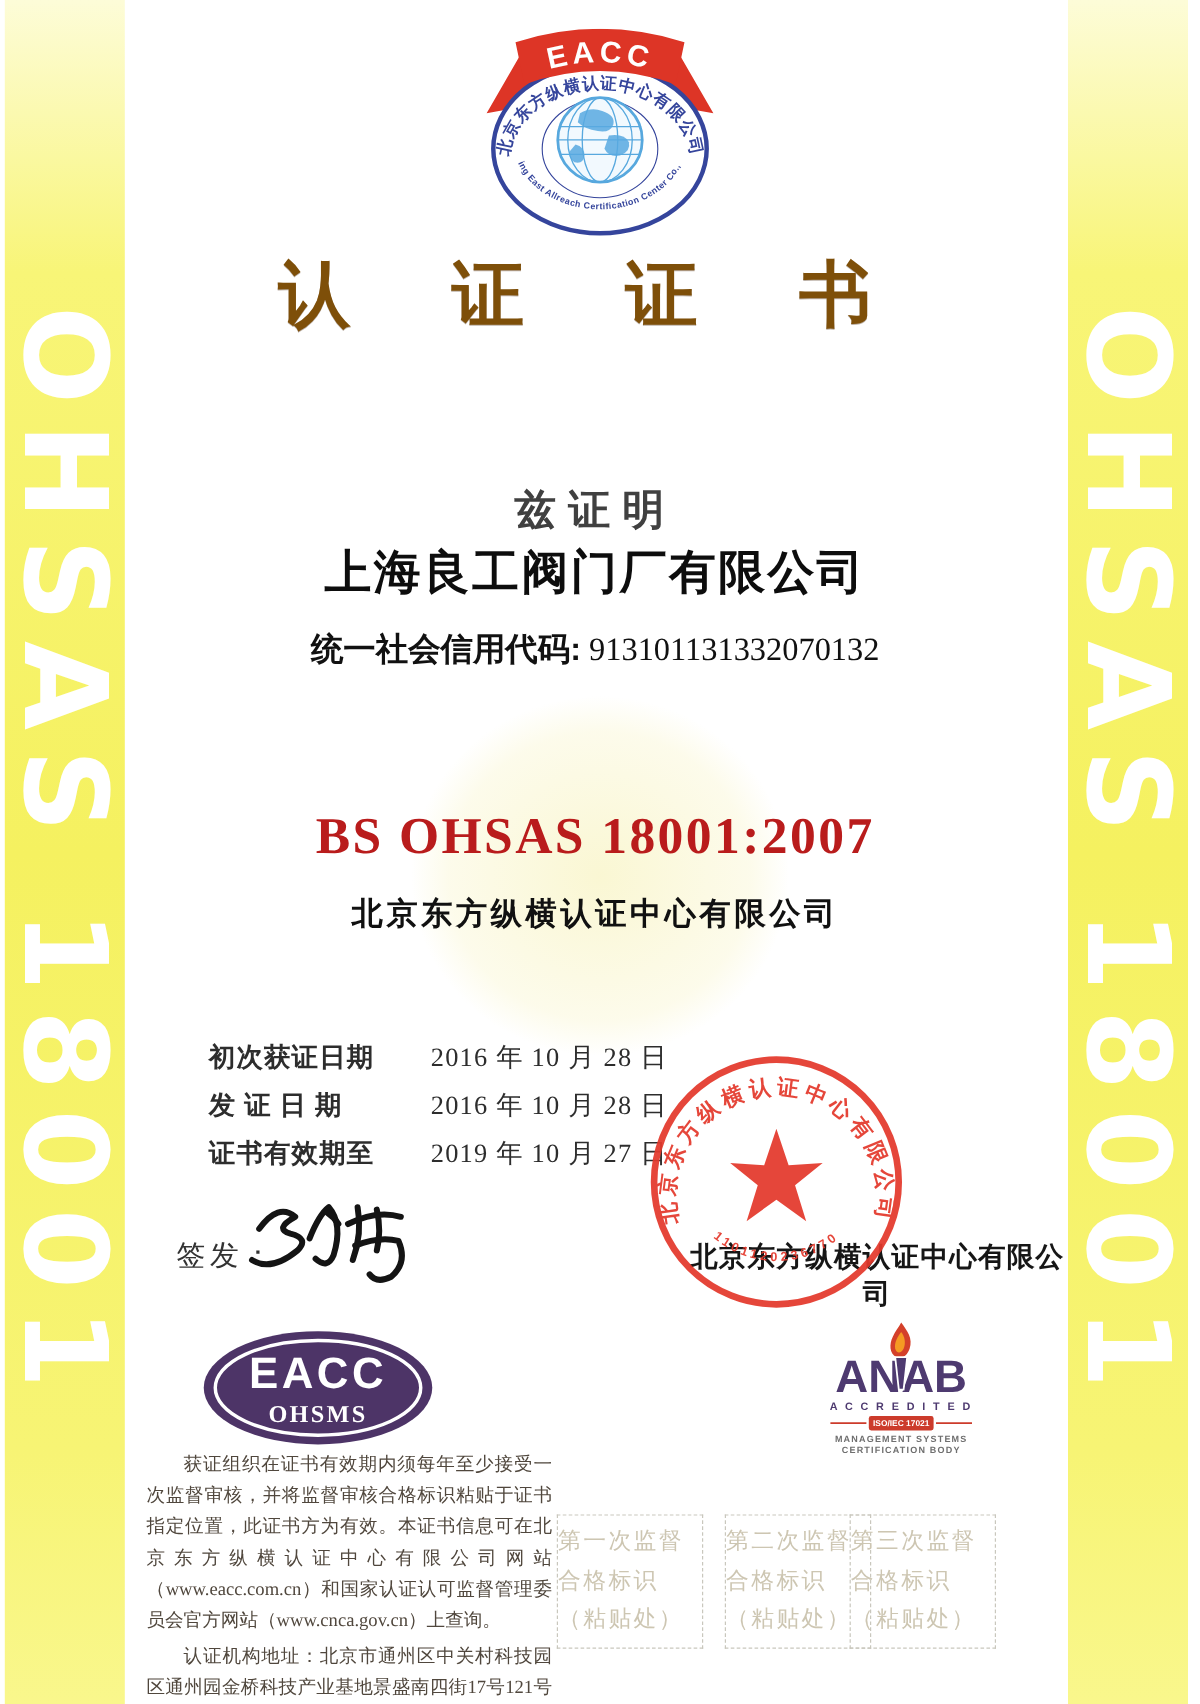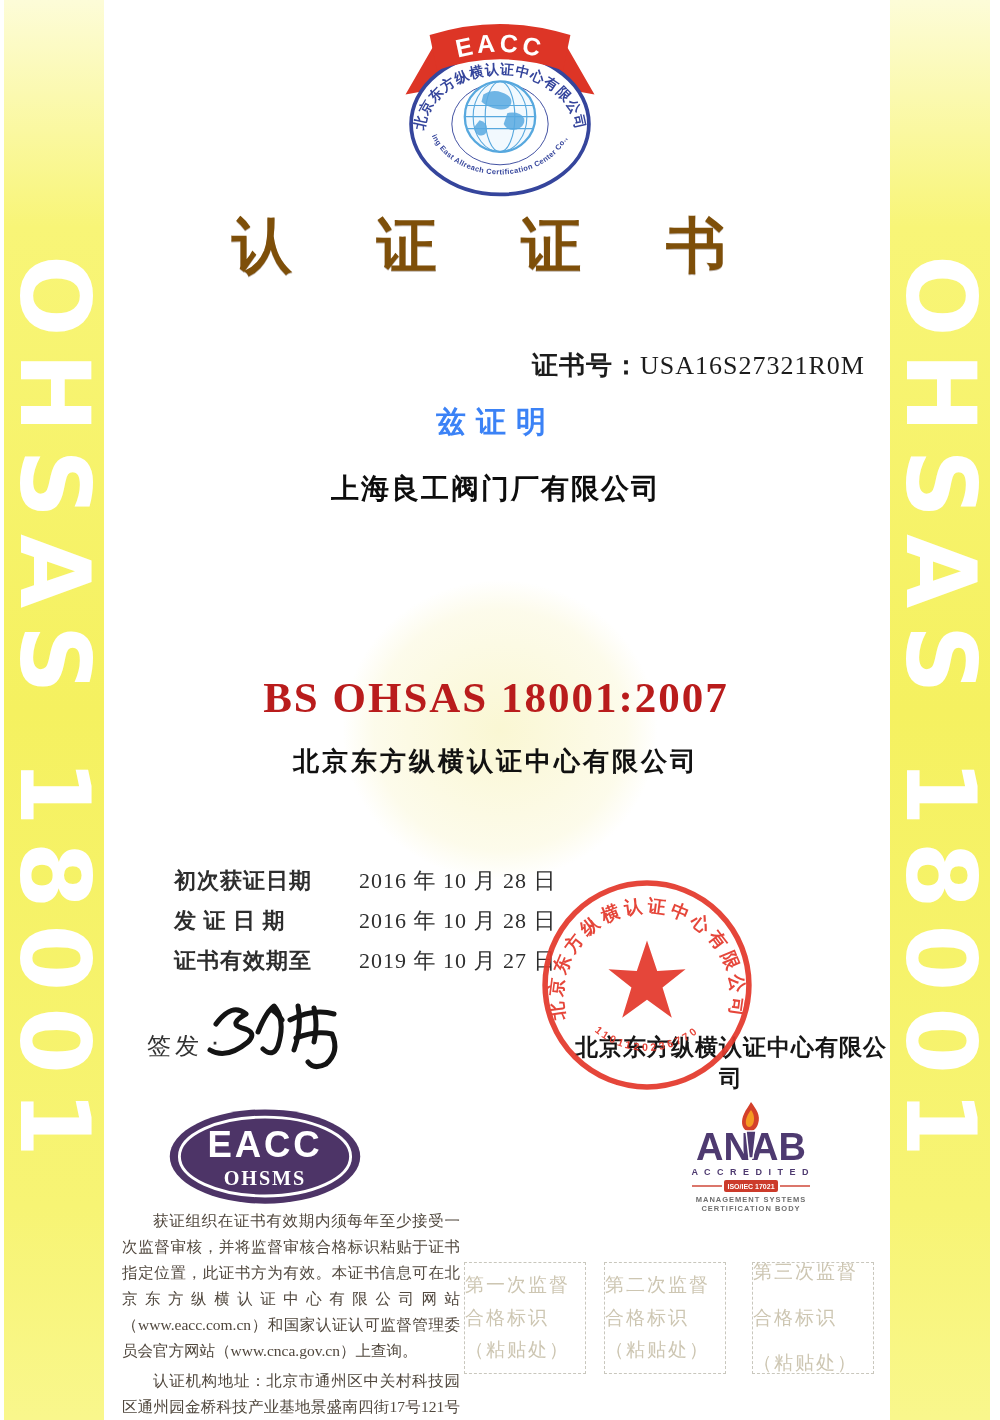--- a/index.html
+++ b/index.html
@@ -17,23 +17,23 @@
   
   .watermark{position:absolute;left:290px;top:530px;width:420px;height:400px;border-radius:50%;
              background:radial-gradient(closest-side,rgba(246,240,175,.55),rgba(246,240,175,.25) 60%,rgba(246,240,175,0) 75%);}
   
   .abs{position:absolute;left:110px;right:118px;text-align:center;}
   .title{top:206px;font-family:"Liberation Sans","DejaVu Sans",sans-serif;
          font-weight:900;font-size:60px;letter-spacing:34px;color:#7e4f09;
          text-shadow:0 1px 0 rgba(60,30,0,.35);}
   .certno{position:absolute;left:532px;top:348px;font-size:26px;color:#1c1c1c;letter-spacing:1px;}
   .certno .lbl{font-weight:700;}
-  .statement{top:402px;font-size:30px;font-weight:700;color:#3b82f6;letter-spacing:10px;}
+  .statement{top:402px;font-size:35px;font-weight:700;color:#404040;letter-spacing:10px;}
   .company{top:450px;font-family:"Liberation Sans","DejaVu Sans",sans-serif;
-           font-weight:900;font-size:28px;color:#0d0d0d;letter-spacing:2px;margin-top:20px;}
+           font-weight:900;font-size:39px;color:#0d0d0d;letter-spacing:2px;}
   .credit{top:523px;font-size:27px;color:#111;}
   .credit .lbl{font-family:"Liberation Sans","DejaVu Sans",sans-serif;font-weight:700;}
   .addr{top:586px;font-family:"Liberation Sans","DejaVu Sans",sans-serif;
         font-weight:600;font-size:26px;color:#151515;letter-spacing:1px;}
   .stdcap{top:634px;font-weight:700;font-size:28px;color:#111;letter-spacing:3px;}
   .standard{top:673px;font-size:43px;font-weight:600;color:#b91c1c;letter-spacing:2px;}
   .scopecap{top:744px;font-weight:700;font-size:26px;color:#111;letter-spacing:3px;}
   .scope{top:788px;font-family:"Liberation Sans","DejaVu Sans",sans-serif;
          font-weight:700;font-size:28px;color:#0e0e0e;left:118px;right:104px;}
   
@@ -53,21 +53,21 @@
   .eacc-badge{position:absolute;left:164px;top:1106px;width:202px;height:102px;}
   .anab{position:absolute;left:674px;top:1098px;width:154px;height:116px;}
   
   .fineprint{position:absolute;left:122px;top:1208px;width:338px;font-size:15.5px;
              line-height:1.68;color:#50473d;text-align:justify;}
   .fineprint p{margin:0 0 4px 0;text-indent:2em;}
   
   .sticker{position:absolute;top:1262px;width:120px;height:110px;border:1px dashed #c9c7bd;
            display:flex;flex-direction:column;justify-content:center;
            color:#cdc6b2;font-size:19px;line-height:1.72;letter-spacing:2px;}
-  .sticker.b1{left:464px;} .sticker.b2{left:604px;} .sticker.b3{left:752px;gap:13px;}
+  .sticker.b1{left:464px;} .sticker.b2{left:604px;} .sticker.b3{left:708px;}
   svg text{font-family:"Liberation Sans","DejaVu Sans",sans-serif;}
   svg .serif{font-family:"Liberation Serif","DejaVu Serif",serif;}
 </style>
 </head>
 <body>
 
 <div class="page">
 
   <div class="band band-left">
     <div class="band-text">OHSAS 18001</div>
@@ -110,26 +110,27 @@
 
     <path d="M34,12 Q110,-12 186,12 L178,50 Q110,26 42,50 Z" fill="#dd3526"></path>
     <path id="banner-arc" d="M 48,42 Q 110,18 172,42" fill="none"></path>
     <text font-size="27" font-weight="900" fill="#ffffff" letter-spacing="4">
       <textPath href="#banner-arc" startOffset="50%" text-anchor="middle">EACC</textPath>
     </text>
   </svg>
 
   <div class="abs title">认 证 证 书</div>
 
-  <div class="certno">
-    <span class="lbl">证书号：</span><span>USA16S27321R0M</span>
-  </div>
 
   <div class="abs statement">兹证明</div>
   <div class="abs company">上海良工阀门厂有限公司</div>
+  <div class="abs credit">
+    <span class="lbl">统一社会信用代码:</span>
+    <span>913101131332070132</span>
+  </div>
 
   <div class="abs standard">BS OHSAS 18001:2007</div>
 
   <div class="abs scopecap">北京东方纵横认证中心有限公司</div>
 
   <div class="dates">
     <div class="row">
       <div class="dlabel">初次获证日期</div>
       <div class="dvalue">2016 年 10 月 28 日</div>
     </div>

